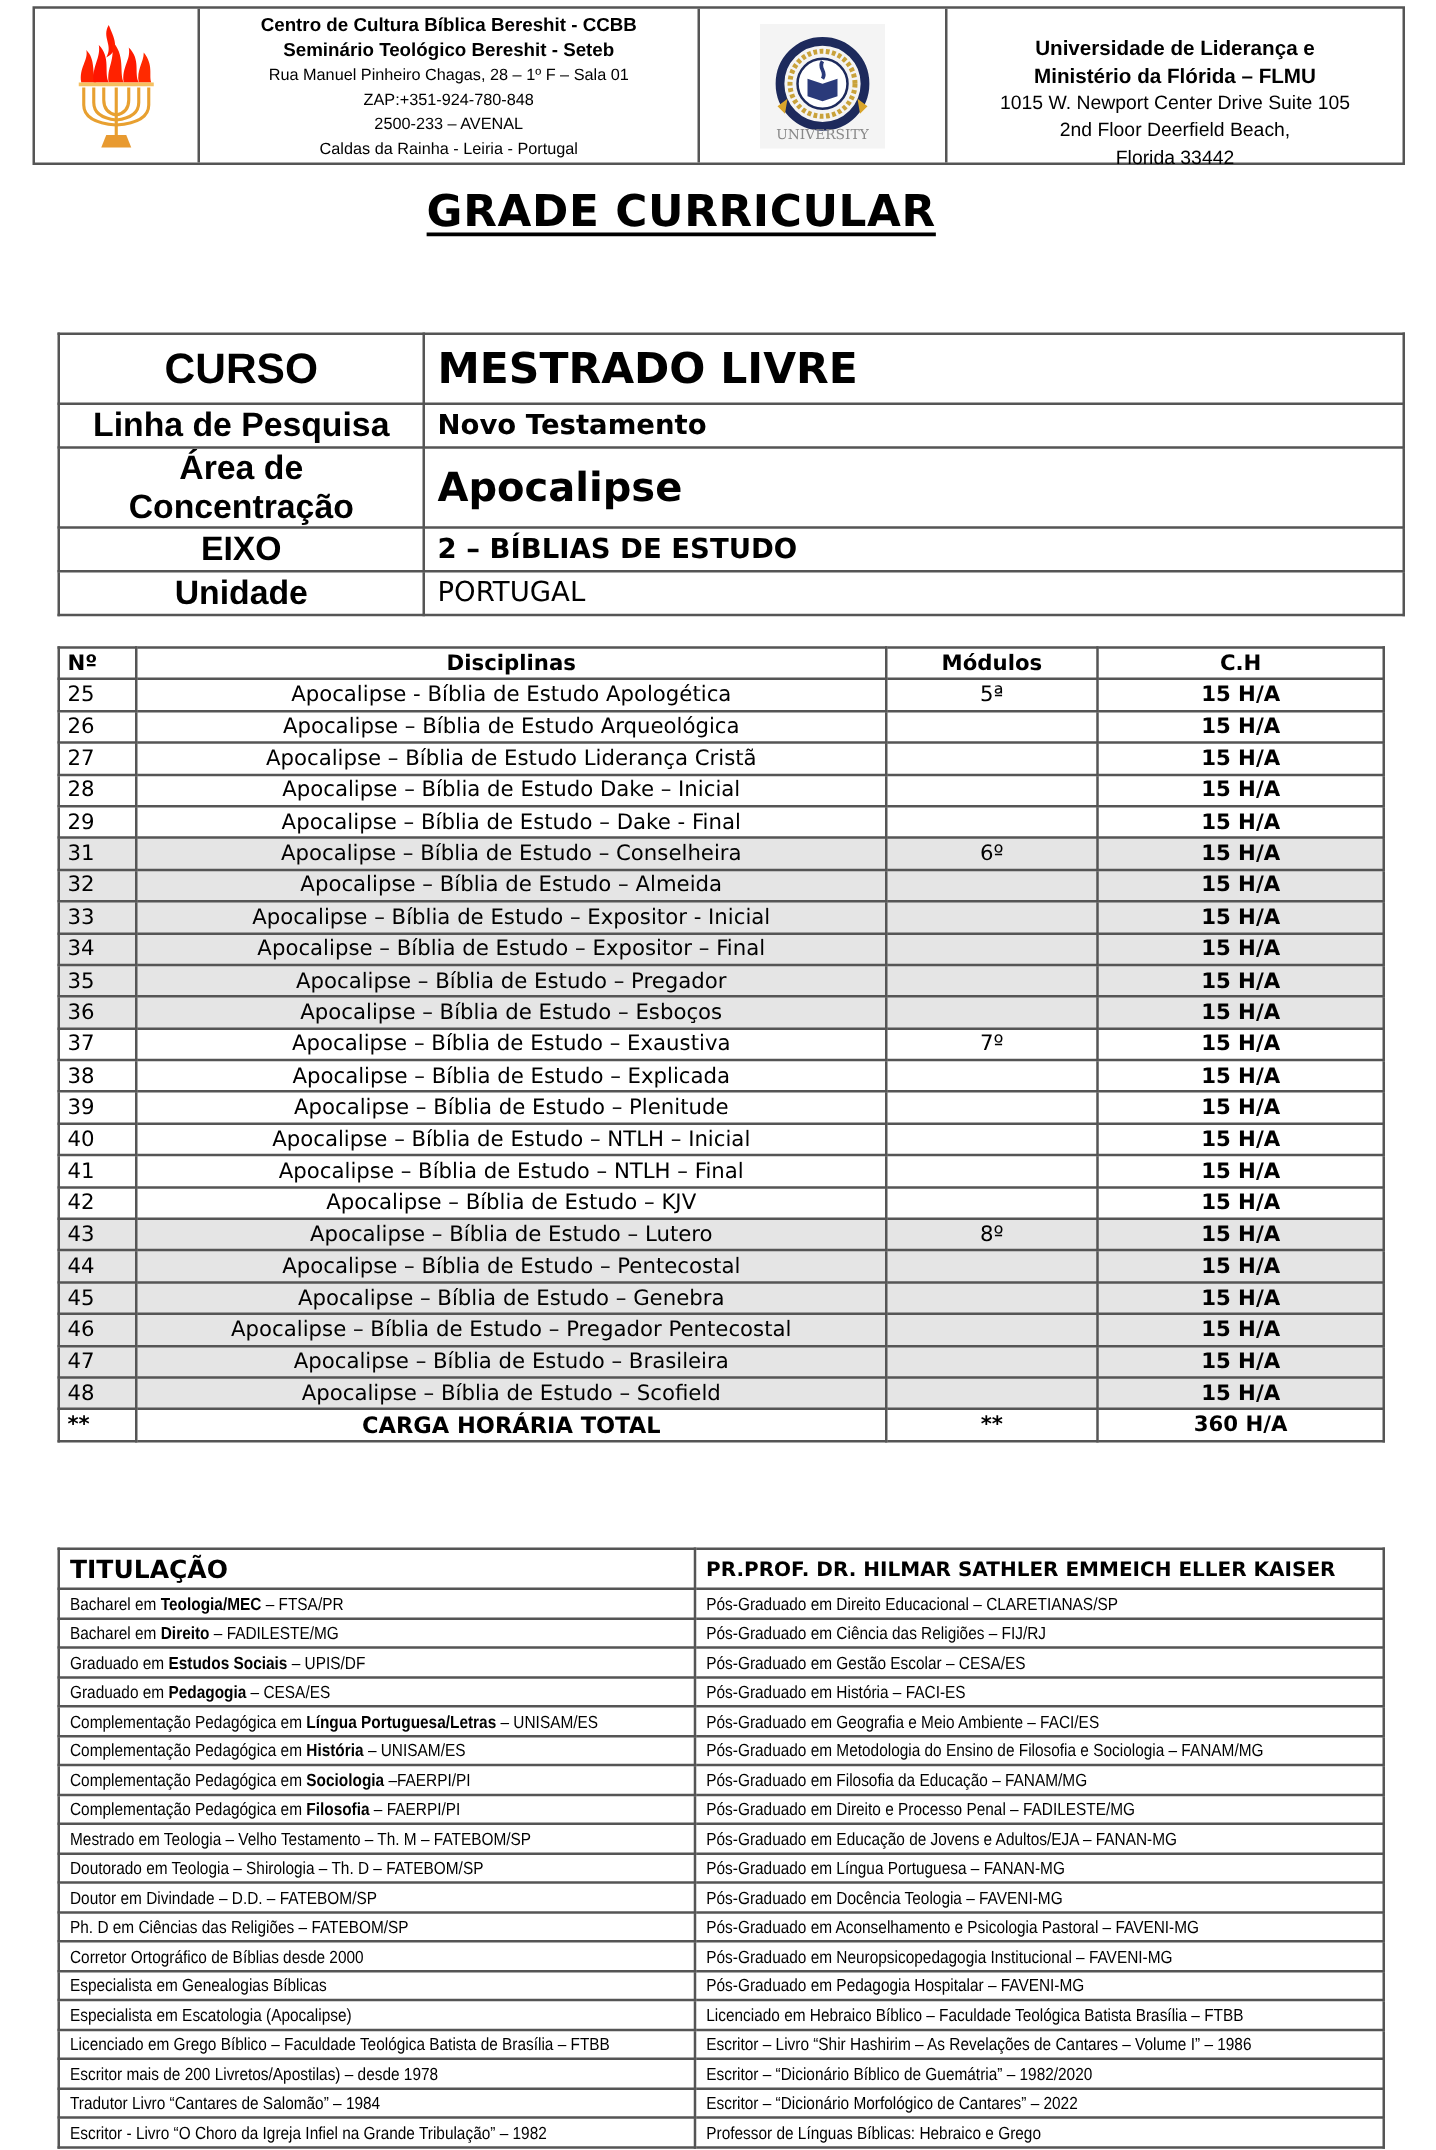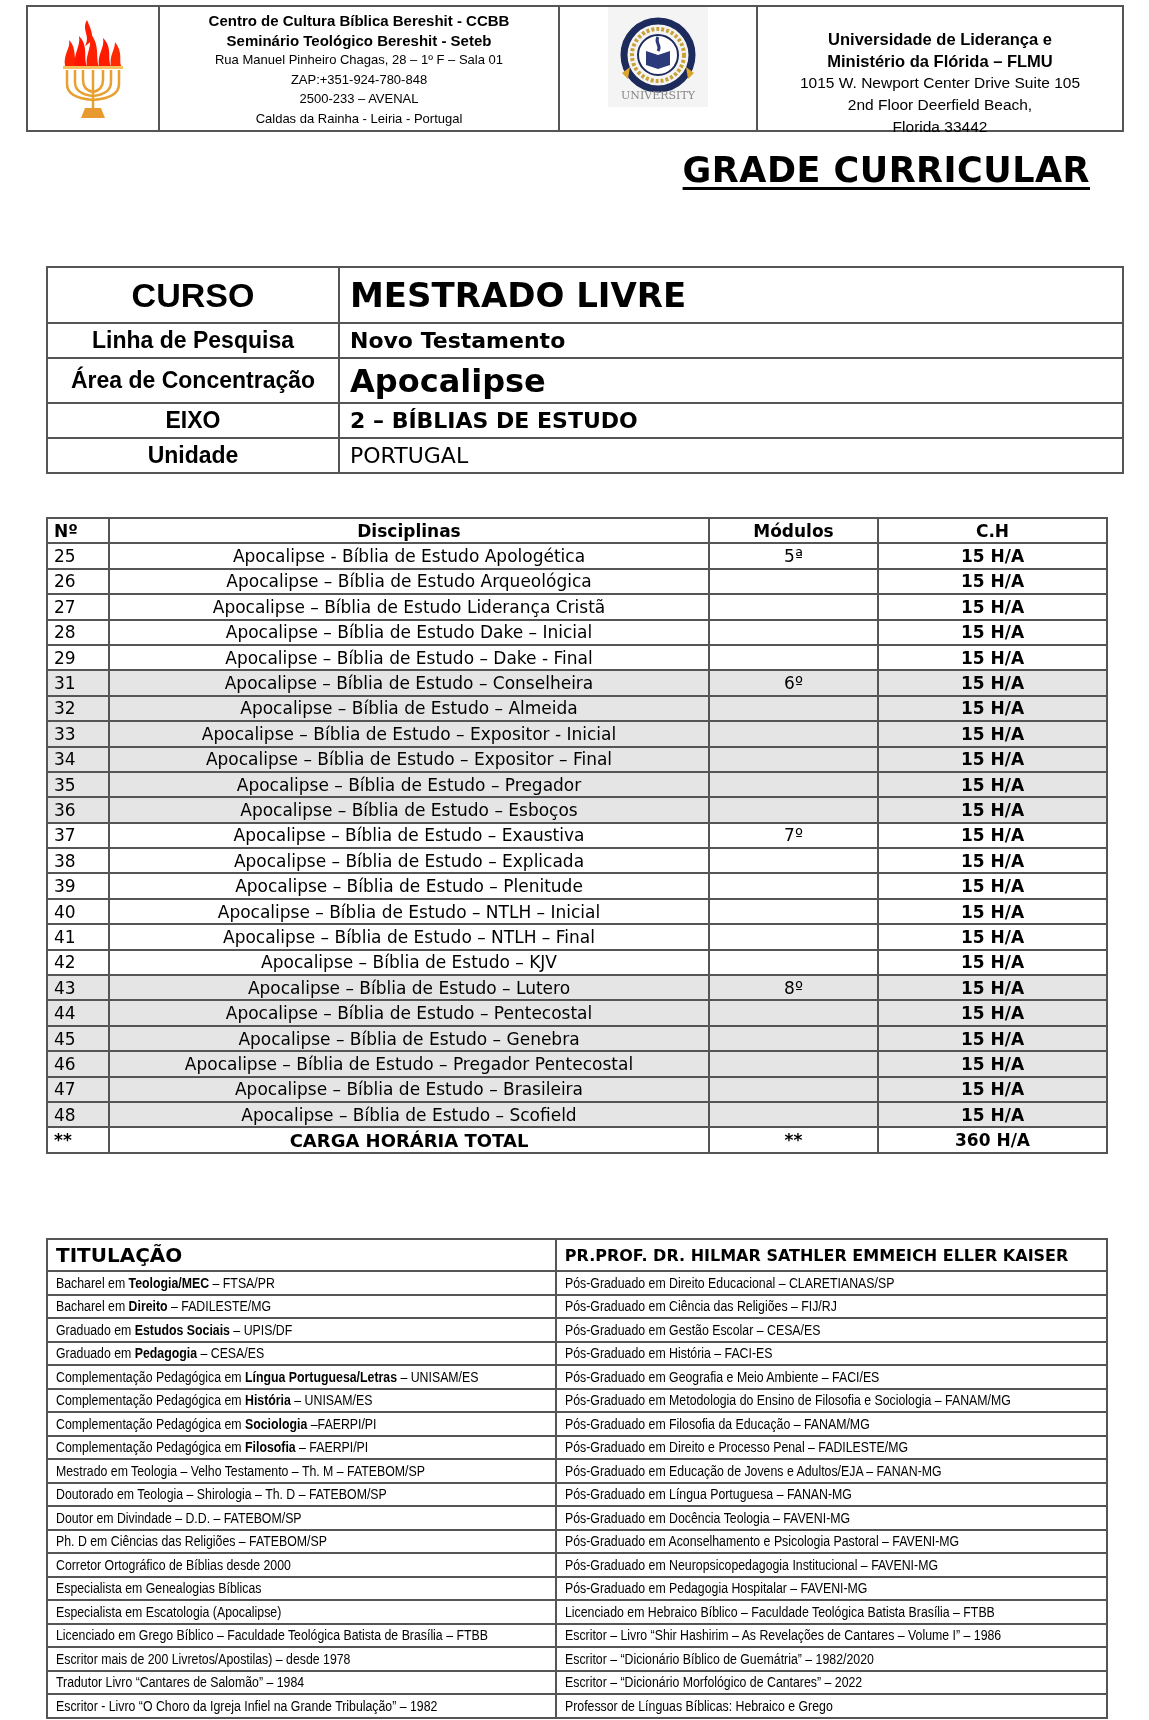--- a/index.html
+++ b/index.html
@@ -3,31 +3,31 @@
 <meta charset="utf-8">
 <style>
   html, body { margin: 0; padding: 0; background: #ffffff; }
   body { width: 1149px; height: 1720px; position: relative; overflow: hidden; font-family: "Liberation Sans", sans-serif; color: #000; }
 
   
   .hdr { position: absolute; left: 26px; top: 5px; width: 1098px; height: 127px; border: 2px solid #555; box-sizing: border-box; display: flex; }
   .hdr-logo1 { width: 132px; border-right: 2px solid #555; display: flex; align-items: center; justify-content: center; box-sizing: border-box; }
   .hdr-c1 { width: 400px; border-right: 2px solid #555; text-align: center; font-size: 13px; line-height: 19.5px; padding-top: 4px; box-sizing: border-box; }
   .hdr-c1 .b { font-weight: bold; font-size: 15px; }
-  .hdr-logo2 { width: 198px; border-right: 2px solid #555; display: flex; justify-content: center; box-sizing: border-box; }
+  .hdr-logo2 { width: 198px; border-right: 2px solid #555; display: flex; align-items: center; justify-content: center; box-sizing: border-box; }
   .hdr-c2 { flex: 1; text-align: center; font-size: 15.5px; line-height: 22px; padding-top: 21px; }
   .hdr-c2 .b { font-weight: bold; font-size: 16.5px; }
 
-  .title { position: absolute; left: 0; width: 1090px; top: 150px; text-align: right; }
+  .title { position: absolute; left: 0; width: 1090px; top: 150px; text-align: center; }
   .title span { font-family: "DejaVu Sans", sans-serif; font-weight: bold; font-size: 35px; text-decoration: underline; text-decoration-thickness: 3px; text-underline-offset: 5px; letter-spacing: 0.5px; }
 
   
   .info { position: absolute; left: 46px; top: 266px; width: 1078px; border-collapse: collapse; }
   .info td { border: 2px solid #555; padding: 0 10px; height: 33px; }
-  .info td.lbl { width: 270px; text-align: center; font-weight: bold; font-size: 23px; font-family: "Liberation Sans", sans-serif; }
+  .info td.lbl { width: 270px; text-align: center; font-weight: bold; font-size: 27px; font-family: "Liberation Sans", sans-serif; }
   .info td.val { font-family: "DejaVu Sans", sans-serif; font-weight: bold; font-size: 22px; }
   .info tr.r-curso td { height: 54px; }
   .info tr.r-curso td.lbl { font-size: 34px; }
   .info tr.r-curso td.val { font-size: 34px; }
   .info tr.r-area td { height: 43px; }
   .info tr.r-area td.val { font-size: 32px; }
   .info tr.r-unidade td.val { font-weight: normal; font-size: 22px; font-family: "DejaVu Sans", sans-serif; }
 
   
   .disc { position: absolute; left: 46px; top: 517px; width: 1062px; border-collapse: collapse; font-family: "DejaVu Sans", sans-serif; font-size: 17px; }

